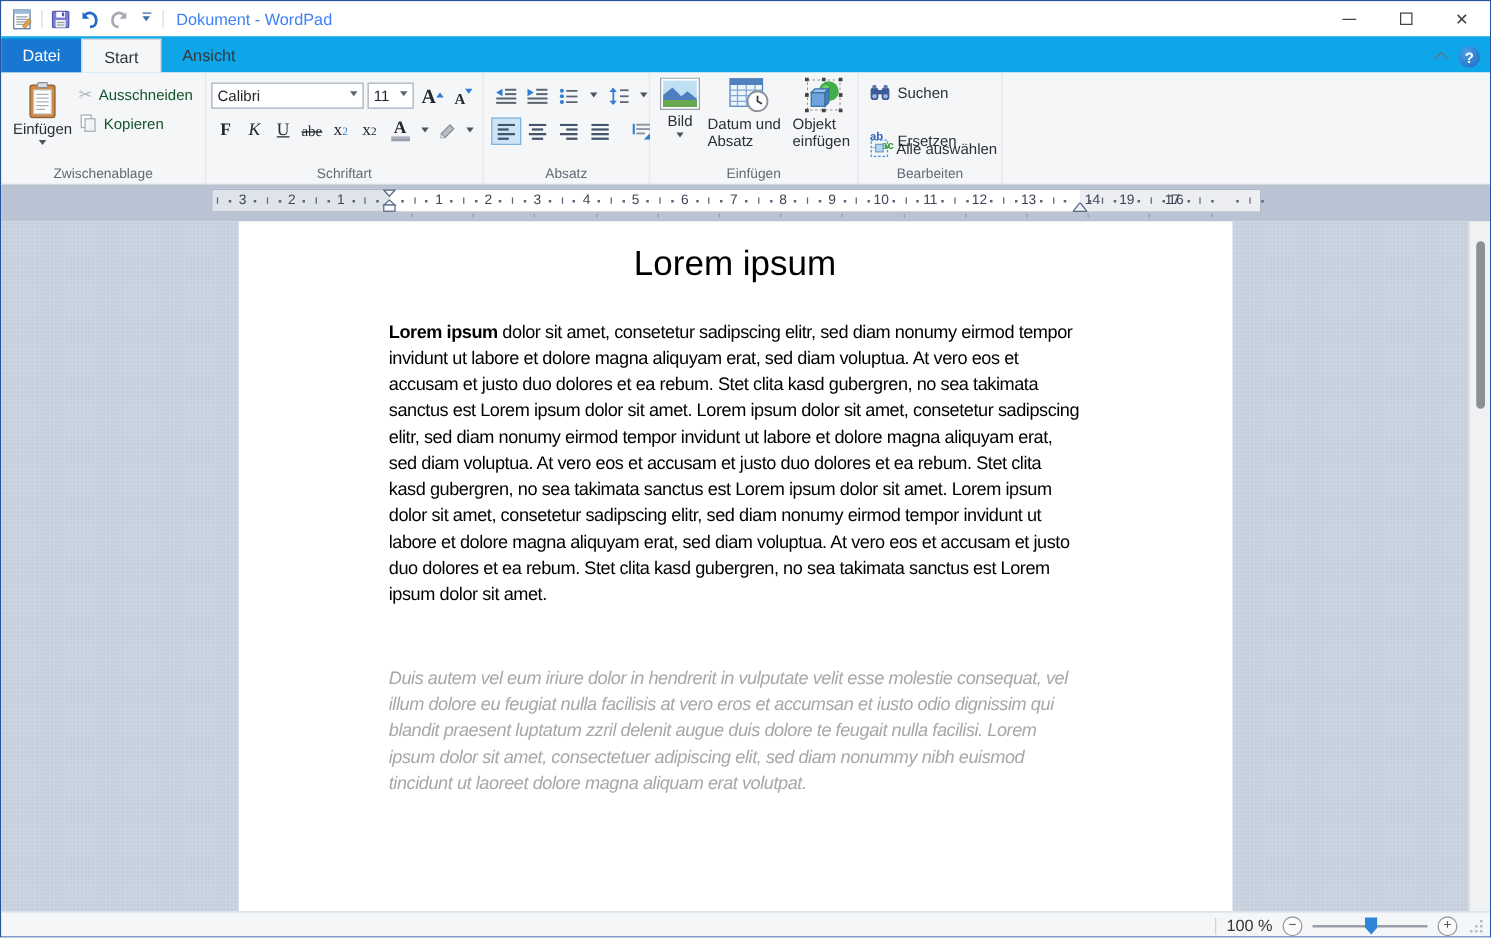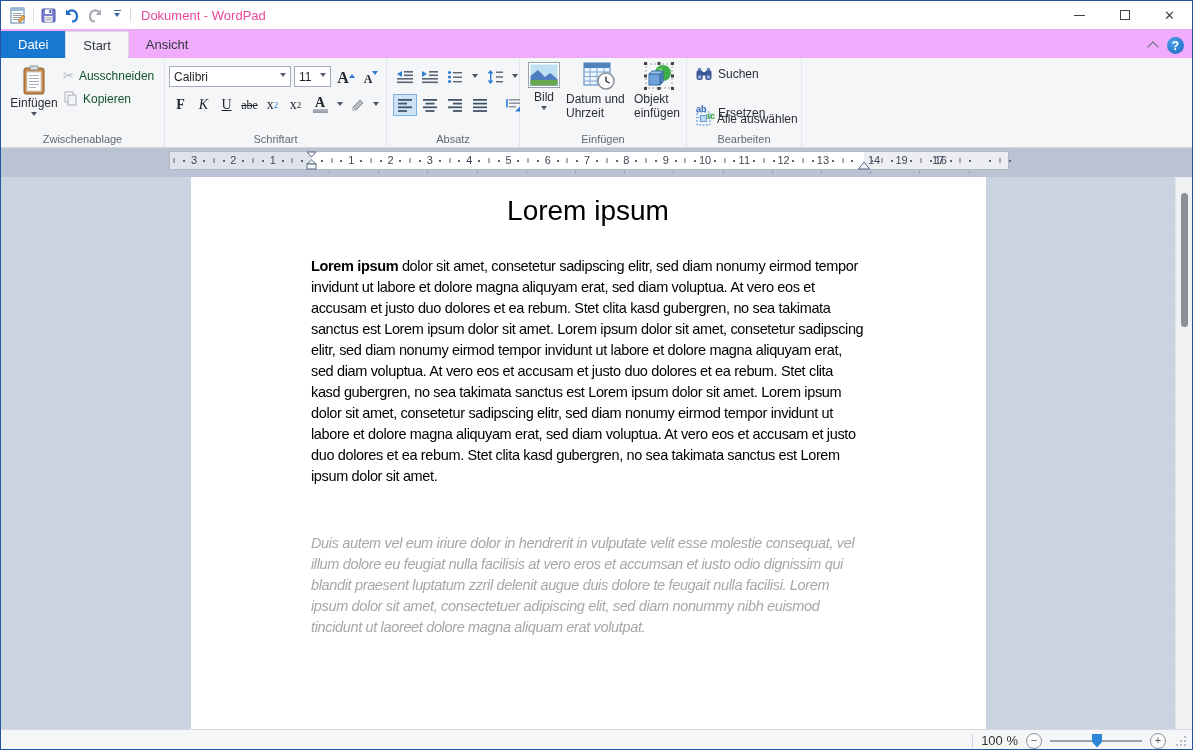--- a/index.html
+++ b/index.html
@@ -4,36 +4,36 @@
 <style>
   * { margin:0; padding:0; box-sizing:border-box; }
   html,body { width:1193px; height:750px; }
   body { font-family:"Liberation Sans", sans-serif; font-size:12px; color:#2b2f35; }
   .window { position:relative; width:1193px; height:750px; background:#fff; border:1px solid #26539e; overflow:hidden; }
 
   
   .titlebar { position:relative; height:28px; background:#fff; display:flex; align-items:center; padding-left:8px; }
   .qat { display:flex; align-items:center; gap:7px; }
   .qat-sep { width:1px; height:14px; background:#d8dbe0; }
-  .win-title { color:#ec4899; font-size:13px; margin-left:10px; }
+  .win-title { color:#3b82f6; font-size:13px; margin-left:10px; }
   .winbtns { position:absolute; right:0; top:0; height:28px; display:flex; }
   .winbtn { width:45px; height:28px; display:flex; align-items:center; justify-content:center; color:#444; }
   .min-glyph { width:11px; height:1px; background:#444; }
   .max-glyph { width:10px; height:10px; border:1px solid #444; }
   .close-glyph { font-size:13px; color:#444; }
 
   
   .i16 { width:17px; height:17px; display:inline-block; }
   .i14 { width:15px; height:15px; display:inline-block; }
   .qat-more { display:flex; flex-direction:column; align-items:center; width:12px; }
   .qat-more .bar { width:7px; height:1px; background:#3a6ea5; margin-bottom:2px; }
   .qat-more .car { width:0; height:0; border:3px solid transparent; border-top:4px solid #3a6ea5; }
 
   
-  .tabrow { position:relative; height:29px; background:#f0abfc; display:flex; align-items:flex-end; }
+  .tabrow { position:relative; height:29px; background:#0ea5e9; display:flex; align-items:flex-end; }
   .tab { height:27px; display:flex; align-items:center; justify-content:center; font-size:13px; padding:0 17px; color:#33373d; }
   .tab-file { background:#1777d1; color:#fff; height:27px; }
   .tab-selected { background:#f5f6f7; border:1px solid #d5d9de; border-bottom:none; height:27px; }
   .ribbon-ctls { position:absolute; right:8px; bottom:4px; display:flex; align-items:center; gap:9px; }
   .chev-up { width:9px; height:5px; position:relative; }
   .chev-up:before { content:""; position:absolute; left:0; top:0; width:7px; height:7px; border-left:1px solid #6a6f76; border-top:1px solid #6a6f76; transform:rotate(45deg); }
   .help-btn { width:17px; height:17px; border-radius:50%; background:radial-gradient(circle at 35% 30%, #4aa0e8, #1c66c0); color:#fff; font-weight:bold; font-size:12px; display:flex; align-items:center; justify-content:center; }
 
   
   .ribbon { position:relative; height:90px; background:#f5f6f7; border-bottom:1px solid #d4d8dd; }
@@ -376,21 +376,21 @@
         <span class="caret"></span>
       </div>
       <div class="insbtn" style="left:46px; width:66px;">
         <svg viewBox="0 0 32 28" width="32" height="28">
             <rect x="1" y="1" width="26" height="22" fill="#eef4fb" stroke="#4f81bd"></rect>
             <rect x="1" y="1" width="26" height="5" fill="#4f81bd"></rect>
             <path d="M1 10 H27 M1 14.5 H27 M1 19 H27 M7 6 V23 M14 6 V23 M21 6 V23" stroke="#7fa8d4" stroke-width="1"></path>
             <circle cx="23" cy="19" r="8" fill="#fdfdfd" stroke="#8a8f98" stroke-width="1.5"></circle>
             <path d="M23 14.5 V19 L26.5 21" stroke="#333" stroke-width="1.4" fill="none"></path>
           </svg>
-        <span class="blabel" style="width:66px;">Datum und Uhrzeit</span>
+        <span class="blabel" style="width:66px;">Datum und Absatz</span>
       </div>
       <div class="insbtn" style="left:114px; width:50px;">
         <svg viewBox="0 0 32 28" width="32" height="28">
             <rect x="3" y="2" width="26" height="24" fill="none" stroke="#8a8f98" stroke-dasharray="2 2" stroke-width="0.8"></rect>
             <circle cx="20" cy="11" r="8" fill="#3fae49"></circle>
             <circle cx="17.5" cy="8.5" r="2.5" fill="#7ed487" opacity="0.8"></circle>
             <rect x="6" y="12" width="11" height="11" fill="#6fa3dc" stroke="#3a6ea5"></rect>
             <path d="M6 12 L9 9 L20 9 L17 12 Z" fill="#9cc3ea" stroke="#3a6ea5"></path>
             <path d="M17 12 L20 9 L20 20 L17 23 Z" fill="#4a7fb8" stroke="#3a6ea5"></path>
             <g fill="#444">

